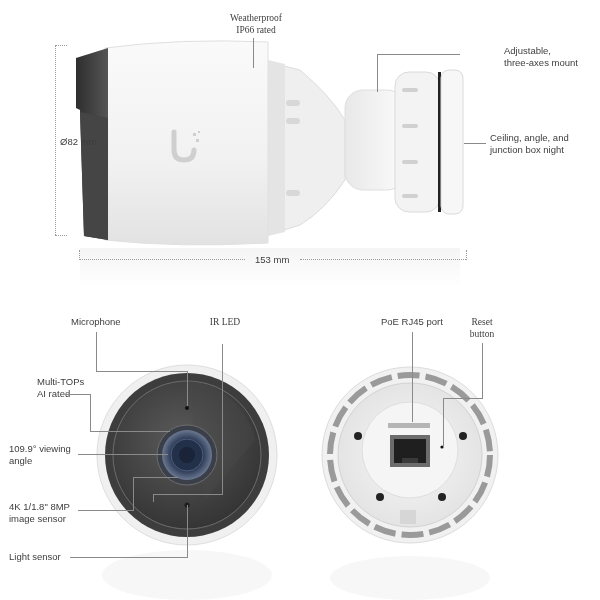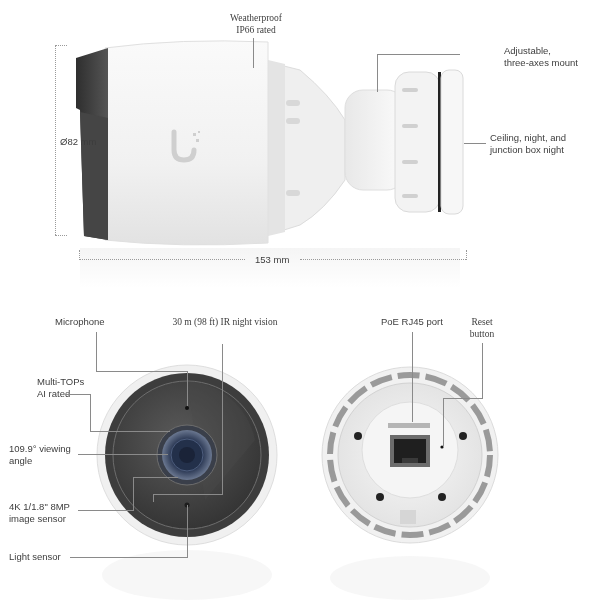--- a/index.html
+++ b/index.html
@@ -129,32 +129,32 @@
   <div class="ln" style="left:253px;top:38px;width:1px;height:30px;"></div>
 
   <div class="lbl" style="left:464px;top:45px;margin-left:40px;">
     <div>Adjustable,</div>
     <div>three-axes mount</div>
   </div>
   <div class="ln" style="left:377px;top:54px;width:83px;height:1px;"></div>
   <div class="ln" style="left:377px;top:54px;width:1px;height:38px;"></div>
 
   <div class="lbl" style="left:490px;top:132px;">
-    <div>Ceiling, night, and</div>
+    <div>Ceiling, angle, and</div>
     <div>junction box night</div>
   </div>
   <div class="ln" style="left:464px;top:143px;width:22px;height:1px;"></div>
 
-  <div class="lbl" style="left:55px;top:316px;">Microphone</div>
+  <div class="lbl" style="left:71px;top:316px;">Microphone</div>
   <div class="ln" style="left:96px;top:332px;width:1px;height:39px;"></div>
   <div class="ln" style="left:96px;top:371px;width:91px;height:1px;"></div>
   <div class="ln" style="left:187px;top:371px;width:1px;height:35px;"></div>
 
   <div class="lbl c" style="left:160px;top:316px;width:130px;">
-    <div>30 m (98 ft) IR night vision</div>
+    <div>IR LED</div>
   </div>
   <div class="ln" style="left:222px;top:344px;width:1px;height:150px;"></div>
   <div class="ln" style="left:153px;top:494px;width:70px;height:1px;"></div>
   <div class="ln" style="left:153px;top:494px;width:1px;height:8px;"></div>
 
   <div class="lbl" style="left:9px;top:376px;margin-left:28px;">
     <div>Multi-TOPs</div>
     <div>AI rated</div>
   </div>
   <div class="ln" style="left:66px;top:394px;width:24px;height:1px;"></div>

